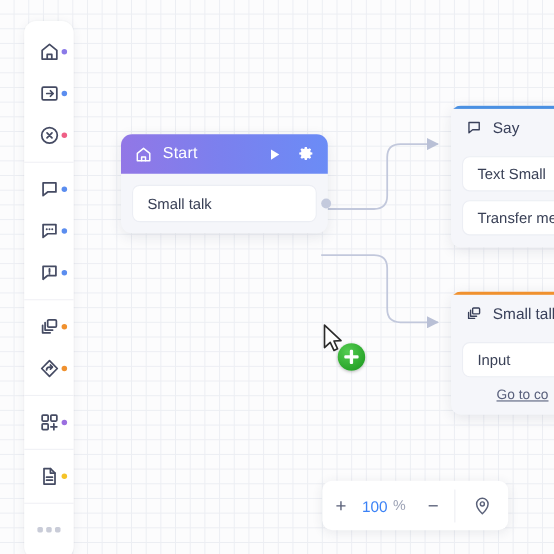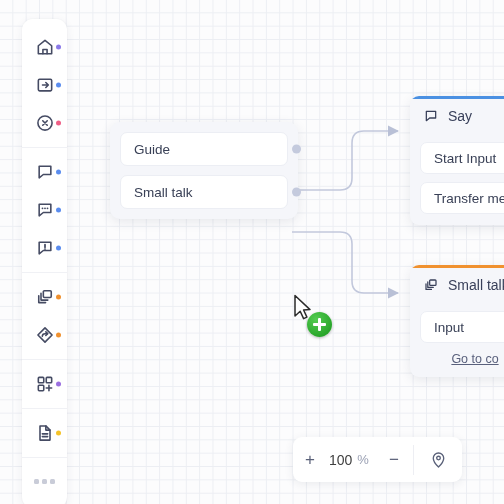--- a/index.html
+++ b/index.html
@@ -84,21 +84,21 @@
   #node-small{top:265px;}
 
   
   #zoombar{
     position:absolute;left:293px;top:437px;height:45px;
     background:#fff;border-radius:9px;display:flex;align-items:center;
     box-shadow:0 2px 10px rgba(40,50,80,.09);
   }
   .zbtn{width:34px;height:45px;display:flex;align-items:center;justify-content:center;
     color:#5a6179;font-size:17px;cursor:pointer;user-select:none;}
-  #zoom-value{font-size:14px;color:#404040;padding:0 2px;cursor:default;}
+  #zoom-value{font-size:14px;color:#3b82f6;padding:0 2px;cursor:default;}
   #zoom-unit{font-size:13px;color:#9ba1b4;padding-left:3px;}
   #zoom-sep{width:1px;height:30px;background:#edeef3;margin:0 2px;}
   #locate-btn{width:46px;height:45px;display:flex;align-items:center;justify-content:center;cursor:pointer;}
 
   
   #cursor{position:absolute;left:293px;top:294px;pointer-events:none;}
   #cursor-badge{position:absolute;left:14px;top:18px;width:25px;height:25px;border-radius:50%;
     background:radial-gradient(circle at 36% 30%,#54cc51 0%,#2aa62b 70%,#1f9124 100%);
     box-shadow:0 1px 3px rgba(0,0,0,.28);display:flex;align-items:center;justify-content:center;}
   #cursor-badge::before{content:"";position:absolute;width:13px;height:3px;background:#fff;border-radius:1px;}
@@ -211,43 +211,58 @@
   </div>
 
   <div id="sidebar-more">
     <i></i>
     <i></i>
     <i></i>
   </div>
 </div>
 
 <div class="node" id="node-start">
+  <div id="start-header">
+    <svg width="17" height="17" viewBox="0 0 24 24" fill="none" stroke="#ffffff" stroke-width="1.9" stroke-linecap="round" stroke-linejoin="round">
+      <path d="M4 10.5 L12 4 L20 10.5 V20 H4 Z"></path>
+      <path d="M9.5 20 v-5 h5 v5"></path>
+    </svg>
+    <span class="title">Start</span>
+    <span class="spacer"></span>
+    <span class="hdr-btn" style="margin-right:13px;">
+      <svg width="15" height="15" viewBox="0 0 24 24" fill="#ffffff">
+        <path d="M7 4.5 L19 12 L7 19.5 Z"></path>
+      </svg>
+    </span>
+    <span class="hdr-btn">
+      <svg width="16" height="16" viewBox="0 0 24 24" fill="#ffffff">
+        <path d="M12 8.4a3.6 3.6 0 1 0 0 7.2 3.6 3.6 0 0 0 0-7.2zm0 2.2a1.4 1.4 0 1 1 0 2.8 1.4 1.4 0 0 1 0-2.8z"></path>
+        <path d="M10.6 2.4h2.8l.45 2.3 1.5.62 1.95-1.3 2 2-1.3 1.95.62 1.5 2.3.45v2.8l-2.3.45-.62 1.5 1.3 1.95-2 2-1.95-1.3-1.5.62-.45 2.3h-2.8l-.45-2.3-1.5-.62-1.95 1.3-2-2 1.3-1.95-.62-1.5-2.3-.45v-2.8l2.3-.45.62-1.5-1.3-1.95 2-2 1.95 1.3 1.5-.62z"></path>
+      </svg>
+    </span>
+  </div>
   <div id="start-body">
-    <div class="row">
-      <span>Guide</span>
-      <span class="port"></span>
-    </div>
     <div class="row">
       <span>Small talk</span>
       <span class="port"></span>
     </div>
   </div>
 </div>
 
 <div class="rnode" id="node-say">
   <div class="accent" style="background:#4a90e2"></div>
   <div class="rhdr">
     <svg width="16" height="16" viewBox="0 0 24 24" fill="none" stroke="#39405a" stroke-width="1.9" stroke-linecap="round" stroke-linejoin="round">
       <path d="M5 5 h14 v10 h-9 l-5 4 z"></path>
     </svg>
     <span class="title">Say</span>
   </div>
   <div class="rbody">
     <div class="rrow">
-      <span>Start Input</span>
+      <span>Text Small</span>
     </div>
     <div class="rrow">
       <span>Transfer me</span>
     </div>
   </div>
 </div>
 
 <div class="rnode" id="node-small">
   <div class="accent" style="background:#f0912f"></div>
   <div class="rhdr">

